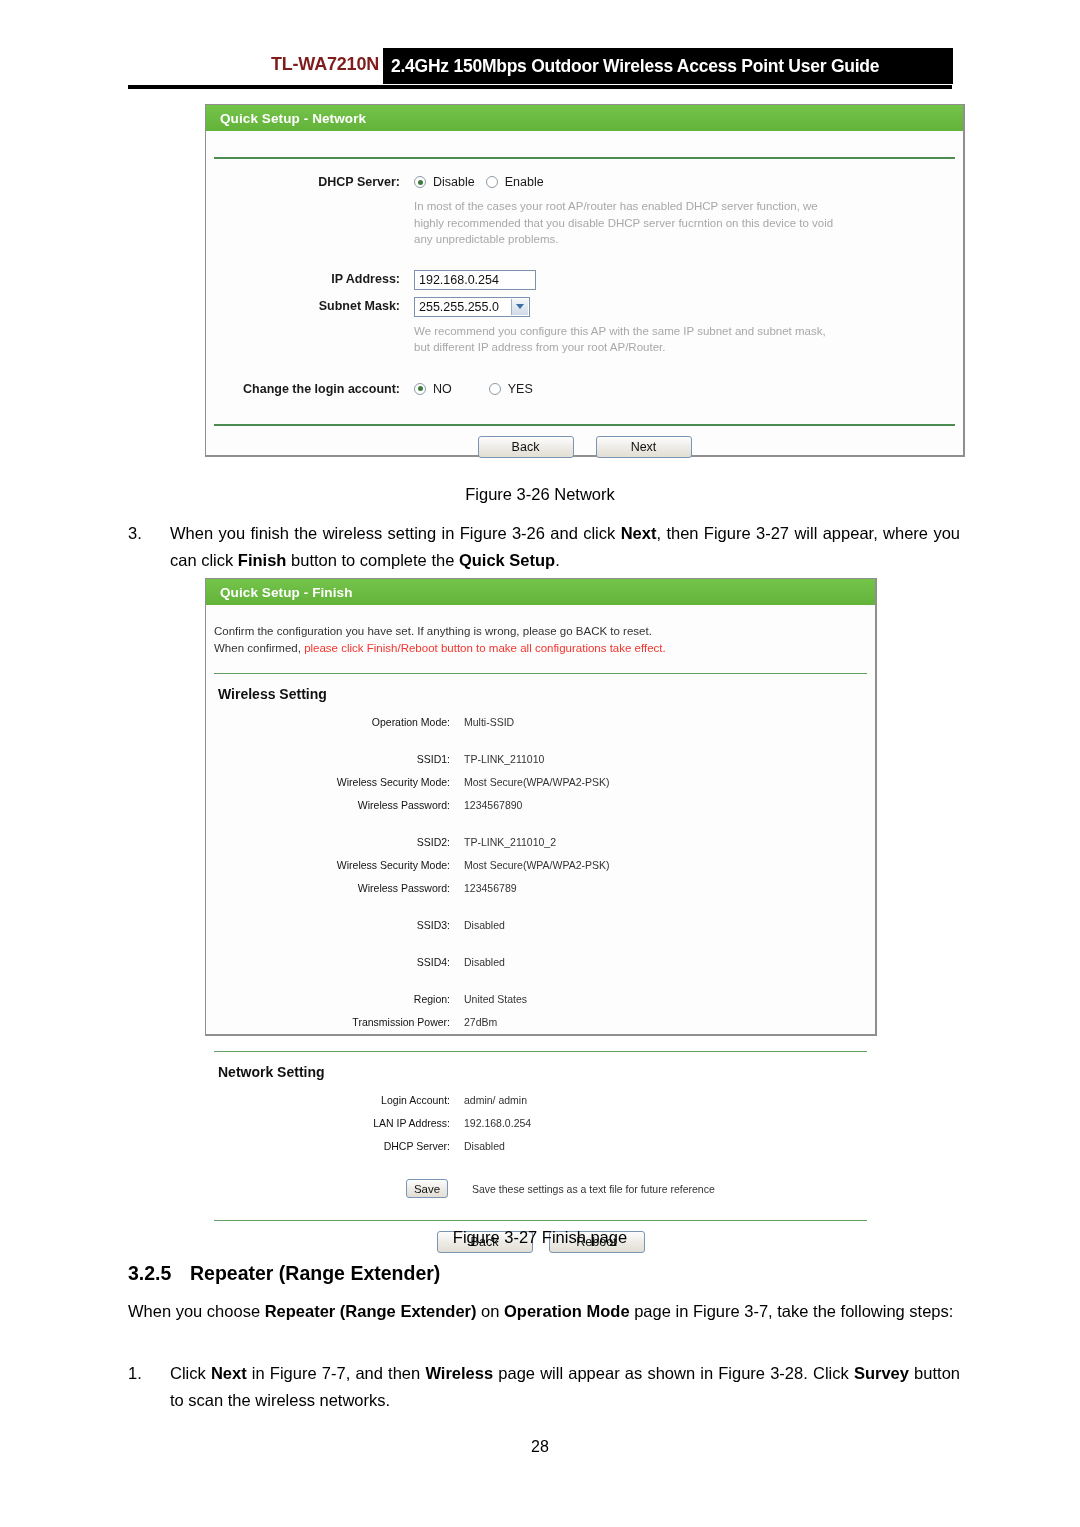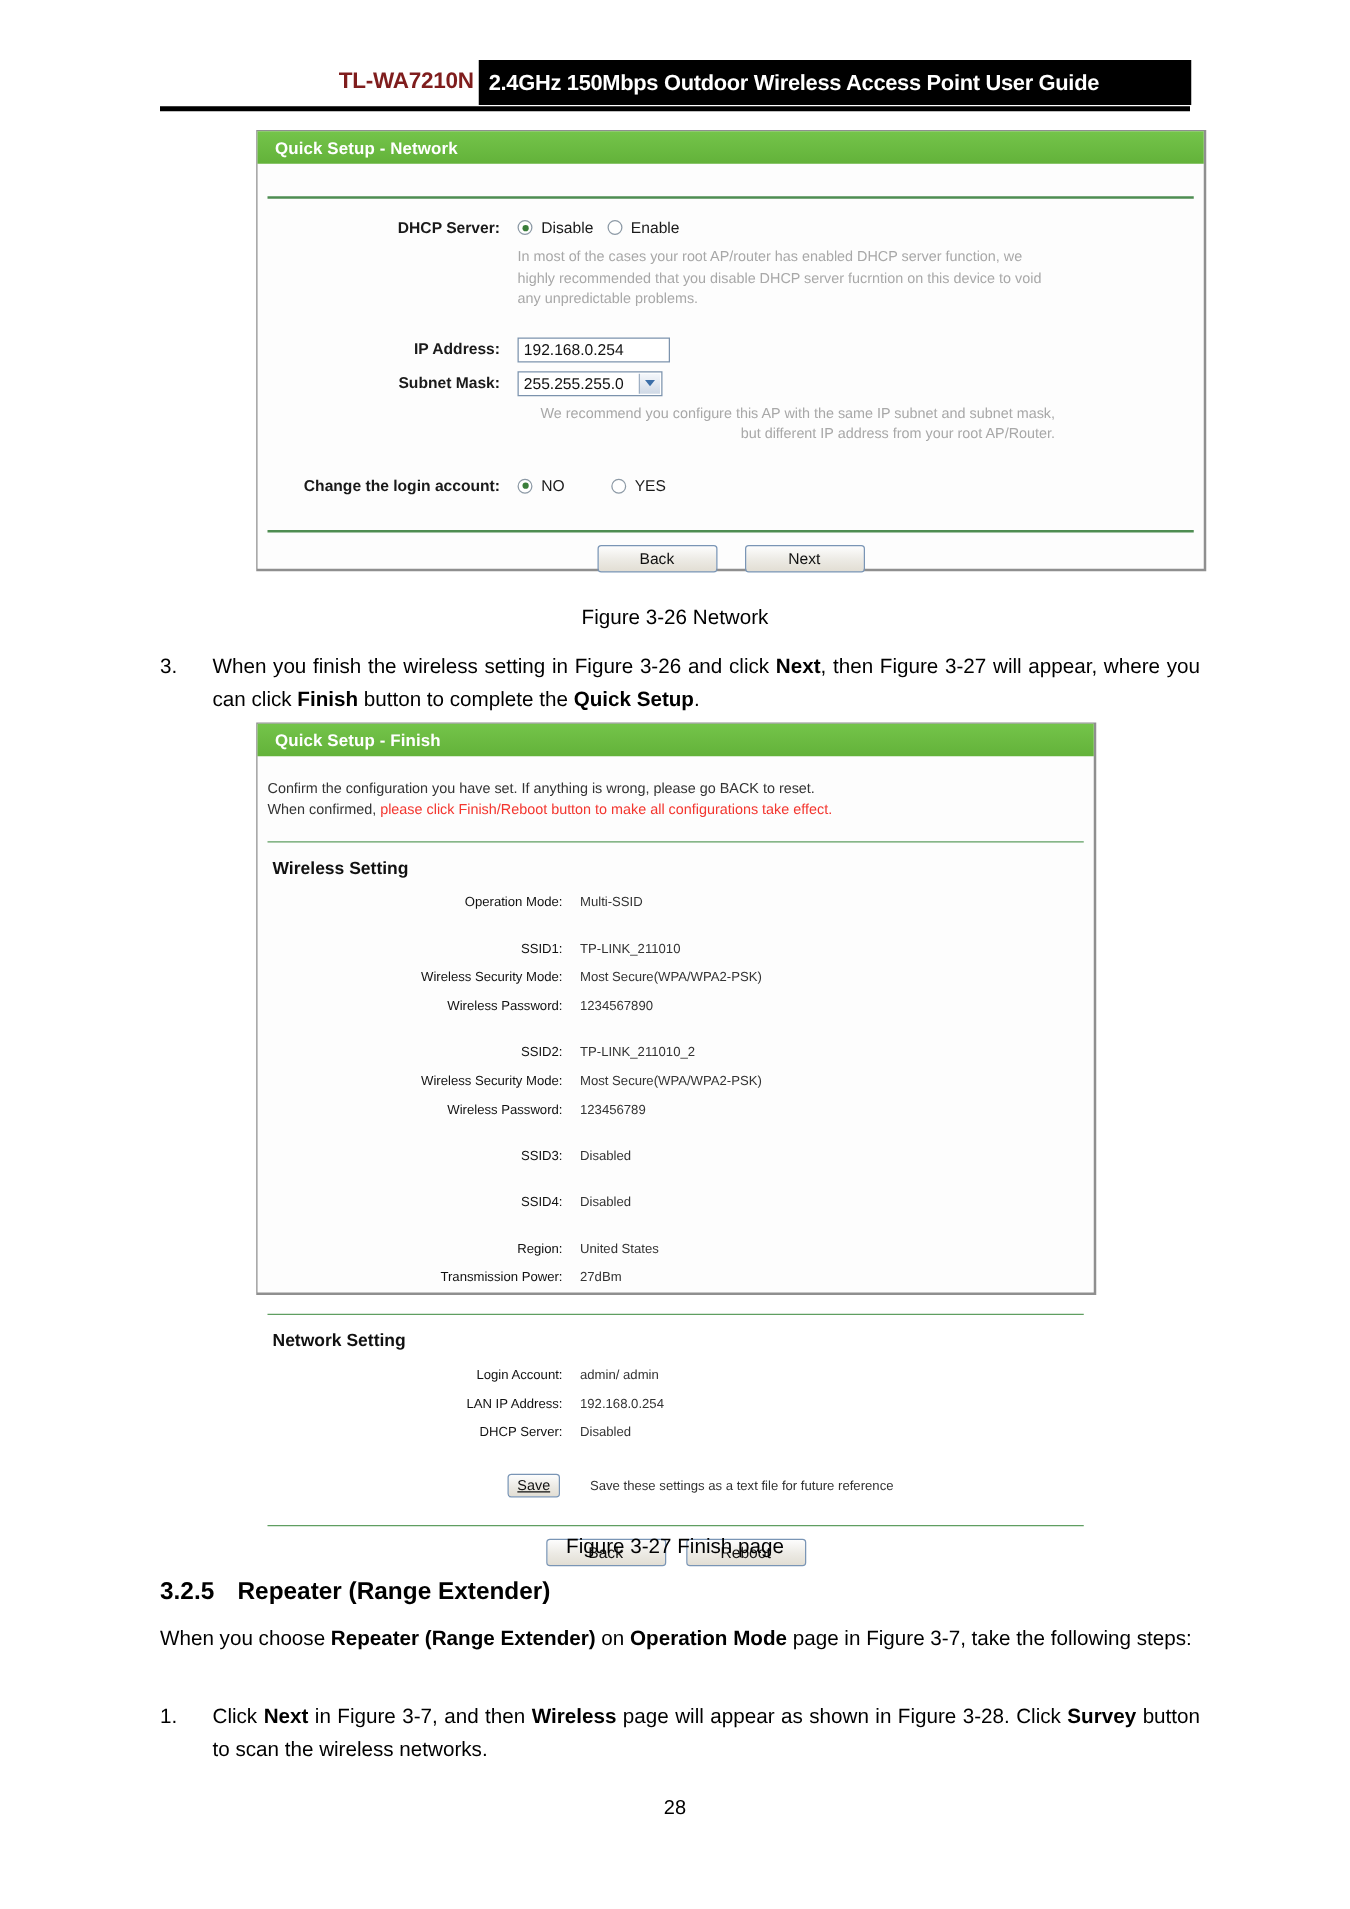--- a/index.html
+++ b/index.html
@@ -191,21 +191,21 @@
     border-radius: 3px;
     background: linear-gradient(180deg,#fdfdfd 0%,#eceae4 55%,#e2ded4 100%);
     font-size: 12.5px;
     color: #111;
     display: flex;
     align-items: center;
     justify-content: center;
     box-sizing: border-box;
     font-family: "Liberation Sans", sans-serif;
   }
-  .xbtn.small { min-width: 42px; height: 19px; font-size: 11.5px; text-decoration: underline; }
+  .xbtn.small { min-width: 42px; height: 19px; font-size: 11.5px; }
 
   
   .notice {
     font-size: 11.5px;
     line-height: 17px;
     color: #333;
     padding: 18px 10px 16px 8px;
   }
   .notice .red { color: #f3352e; }
 
@@ -321,21 +321,21 @@
 
     <div class="frow" style="margin-top:7px;">
       <div class="flabel">Subnet Mask:</div>
       <div class="fval">
         <div class="selbox">
           <span>255.255.255.0</span>
           <span class="arrow">
               <i></i>
             </span>
         </div>
-        <div class="hint" style="margin-top:6px;text-align:right;">We recommend you configure this AP with the same IP subnet and subnet mask, but different IP address from your root AP/Router.</div>
+        <div class="hint" style="margin-top:6px;">We recommend you configure this AP with the same IP subnet and subnet mask, but different IP address from your root AP/Router.</div>
       </div>
     </div>
 
     <div class="frow" style="margin-top:24px;">
       <div class="flabel">Change the login account:</div>
       <div class="fval">
         <div class="radio-grp">
           <span class="radio on"></span>
           <span class="radio-lbl" style="margin-right:30px;">NO</span>
           <span class="radio"></span>
@@ -482,16 +482,16 @@
 <div class="fig-cap" style="top:1228px;">Figure 3-27 Finish page</div>
 
 <div class="h-section" style="left:128px; top:1262px;">
   <span class="hnum">3.2.5</span><span>Repeater (Range Extender)</span>
 </div>
 
 <div class="para" style="left:128px; top:1298px; width:832px;"><span>When you choose </span><b>Repeater (Range Extender)</b><span> on </span><b>Operation Mode</b><span> page in Figure 3-7, take the following steps:</span>
 </div>
 
 <div class="para" style="left:170px; top:1360px; width:790px;">
-  <span class="num">1.</span><span>Click </span><b>Next</b><span> in Figure 3-7, and then </span><b>Wireless</b><span> page will appear as shown in Figure 3-28. Click </span><b>Survey</b><span> button to scan the wireless networks.</span>
+  <span class="num">1.</span><span>Click </span><b>Next</b><span> in Figure 7-7, and then </span><b>Wireless</b><span> page will appear as shown in Figure 3-28. Click </span><b>Survey</b><span> button to scan the wireless networks.</span>
 </div>
 
 <div class="page-num" style="top:1438px;">28</div>
 
 </body></html>

